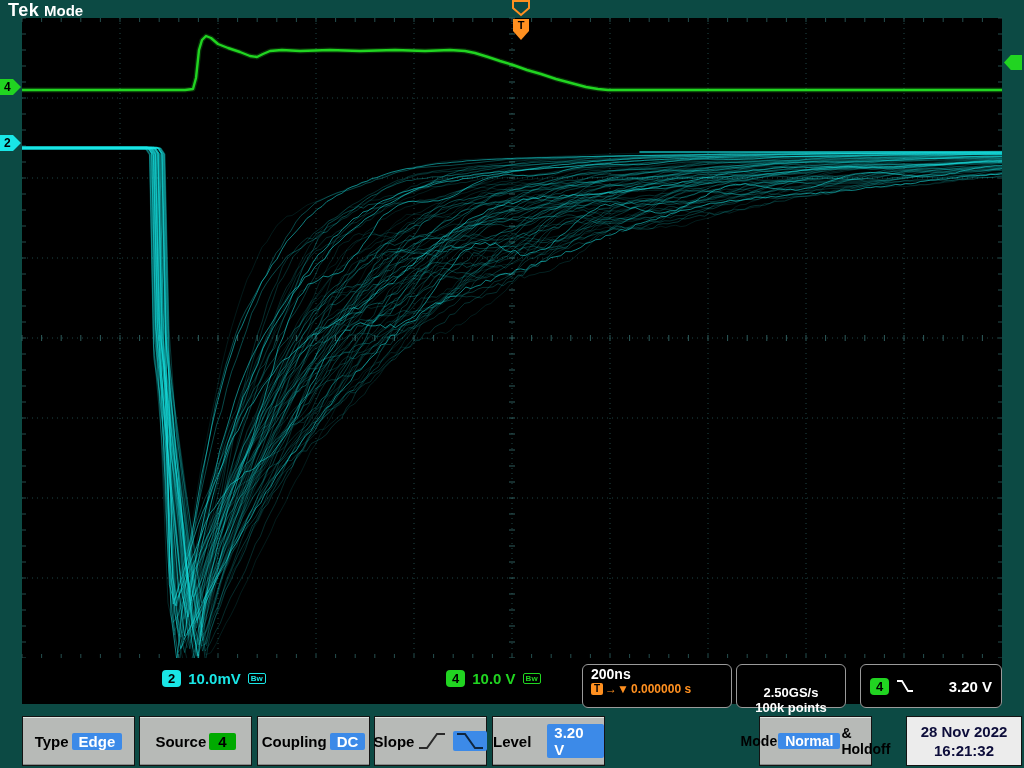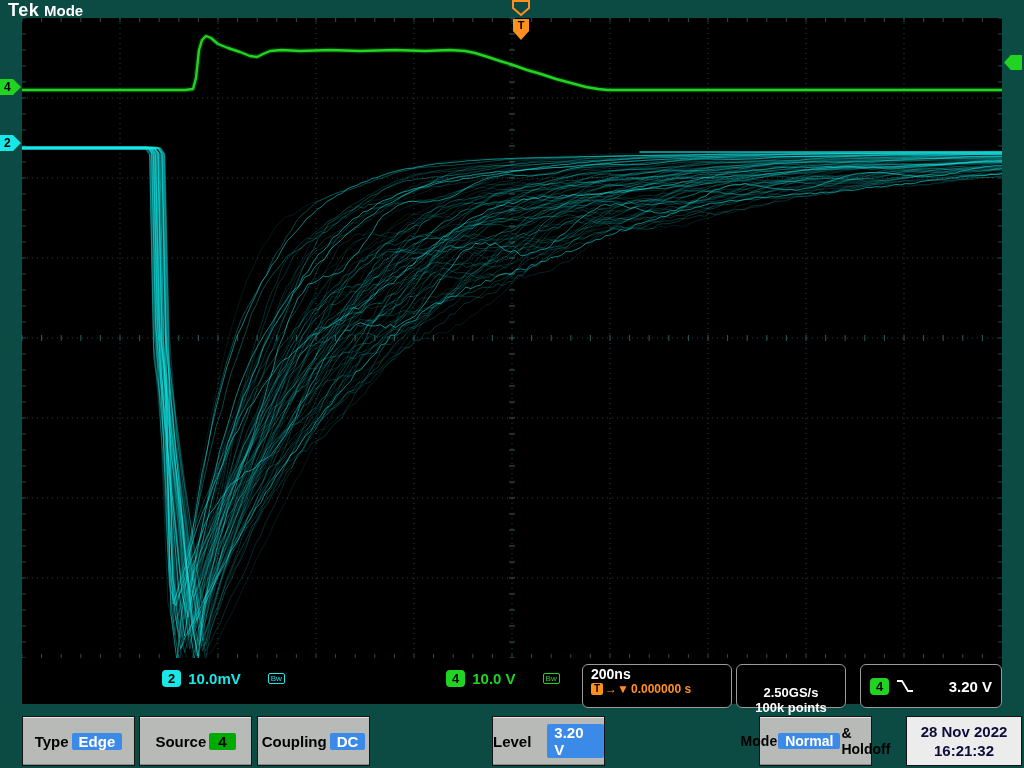--- a/index.html
+++ b/index.html
@@ -34,21 +34,21 @@
   .readout{position:absolute;top:12px;display:flex;align-items:center;gap:7px;}
   .readout.ch2{left:140px;}
   .readout.ch4{left:424px;}
   .badge{display:inline-block;border-radius:4px;color:#000;font-weight:bold;font-size:13px;
          padding:1px 6px;line-height:15px;}
   .badge.cyan{background:#19e6e6;}
   .badge.green{background:#21d421;}
   .scale-text{font-weight:bold;font-size:15px;}
   .scale-text.cyan{color:#19e6e6;}
   .scale-text.green{color:#21d421;}
-  .bw-ind{font-size:8px;font-weight:normal;border:1px solid;border-radius:2px;padding:0 2px;line-height:9px;margin-left:20px;}
+  .bw-ind{font-size:8px;font-weight:bold;border:1px solid;border-radius:2px;padding:0 2px;line-height:9px;}
   .bw-ind.cyan{color:#19e6e6;border-color:#19e6e6;}
   .bw-ind.green{color:#21d421;border-color:#21d421;}
 
   .status-box{position:absolute;top:6px;height:44px;background:#000;border:1px solid #9a9a9a;
               border-radius:6px;box-sizing:border-box;color:#fff;}
   .tb-box{left:560px;width:150px;padding:2px 8px;}
   .tb-scale{font-weight:bold;font-size:14px;color:#fff;line-height:15px;}
   .tb-pos{font-size:12px;color:#ff9020;font-weight:bold;line-height:14px;display:flex;align-items:center;gap:2px;}
   .t-chip{display:inline-block;background:#ff9020;color:#000;font-size:10px;font-weight:bold;
           padding:0 3px;border-radius:2px;line-height:12px;}
@@ -525,20 +525,33 @@
   <div class="btn" style="left:139px;">
     <span class="btn-label">Source</span>
     <span class="chip-green">4</span>
   </div>
 
   <div class="btn" style="left:257px;">
     <span class="btn-label">Coupling</span>
     <span class="chip-blue">DC</span>
   </div>
 
+  <div class="btn" style="left:374px;">
+    <span class="btn-label">Slope</span>
+    <span class="slope-icons">
+      <svg width="30" height="20" viewBox="0 0 30 20">
+        <polyline points="2,17 10,17 20,3 28,3" fill="none" stroke="#2a2a2a" stroke-width="2"></polyline>
+      </svg>
+      <span class="slope-chip">
+        <svg width="30" height="20" viewBox="0 0 30 20">
+          <polyline points="2,3 10,3 20,17 28,17" fill="none" stroke="#10263f" stroke-width="2"></polyline>
+        </svg>
+      </span>
+    </span>
+  </div>
 
   <div class="btn" style="left:492px;gap:16px;">
     <span class="btn-label">Level</span>
     <span class="chip-blue">3.20 V</span>
   </div>
 
   <div class="btn mode-btn" style="left:727px;">
     <span class="btn-label">Mode</span>
     <span class="chip-blue">Normal</span>
     <span class="btn-label">&amp; Holdoff</span>

